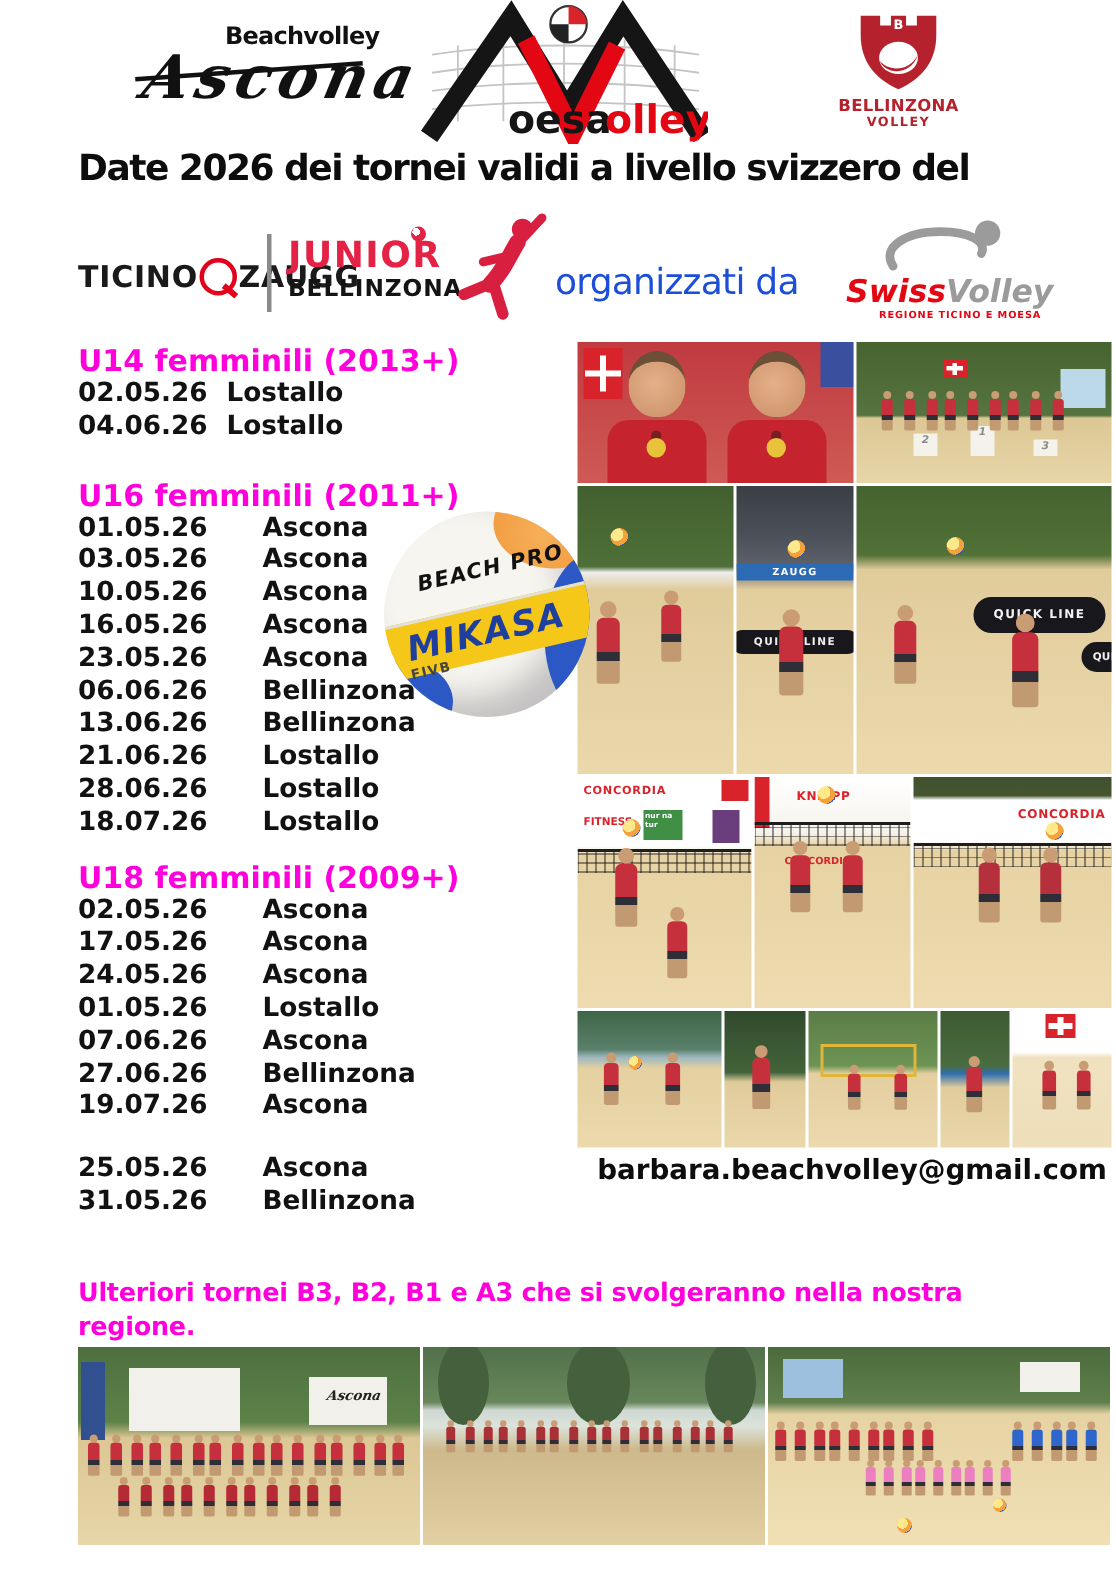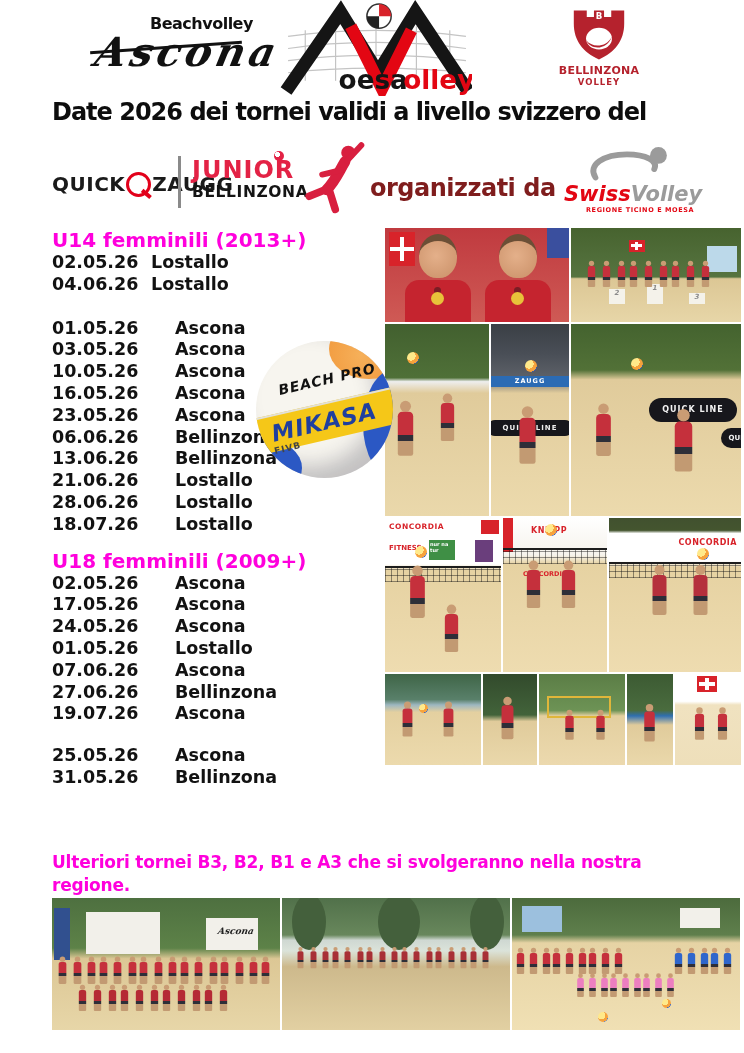--- a/index.html
+++ b/index.html
@@ -32,21 +32,21 @@
   .ql{position:absolute;left:0;top:22px;display:flex;align-items:center;font-size:20px;font-weight:600;color:#1a1a1a;letter-spacing:.5px;}
   .qring{width:25px;height:25px;border:3.5px solid #e2001a;border-radius:50%;position:relative;display:inline-block;margin:2px 1px 0;}
   .qring::after{content:"";position:absolute;right:-4px;bottom:-1px;width:11px;height:3.5px;background:#e2001a;transform:rotate(40deg);}
   .ql-div{position:absolute;left:126px;top:8px;width:2.5px;height:52px;background:#8a8a8a;}
   .junior{position:absolute;left:140px;top:10px;line-height:1;}
   .junior .j1{display:block;font-size:24px;font-weight:800;color:var(--c-juniorred);letter-spacing:1px;position:relative;}
   .junior .j1 .jball{position:absolute;top:-7px;right:24px;width:10px;height:10px;border-radius:50%;
       background:radial-gradient(circle at 35% 35%,#fff 0 28%,var(--c-juniorred) 28% 100%);}
   .junior .j2{display:block;font-size:15.5px;font-weight:800;color:#141414;letter-spacing:.6px;margin-top:3px;}
   .player-ic{position:absolute;left:242px;top:-6px;}
-  .orgtext{position:absolute;left:318px;top:26px;font-size:24px;font-weight:700;letter-spacing:-.5px;color:#7f1d1d;white-space:nowrap;text-align:center;}
+  .orgtext{position:absolute;left:318px;top:26px;font-size:24px;font-weight:400;letter-spacing:-.5px;color:#1d4ed8;white-space:nowrap;text-align:center;}
   .swissv{position:absolute;left:508px;top:-2px;width:150px;}
   .swissv .sv-words{position:absolute;left:4px;top:36px;font-style:italic;font-weight:800;font-size:21px;white-space:nowrap;}
   .swissv .sv-words .w1{color:var(--c-red);}
   .swissv .sv-words .w2{color:var(--c-gray);}
   .swissv .sv-region{position:absolute;left:26px;top:60px;font-size:6.5px;font-weight:800;color:var(--c-red);letter-spacing:.6px;white-space:nowrap;}
   .swissv svg{position:absolute;left:20px;top:0;}
 
   
   .list-col{position:absolute;left:52px;top:228px;width:330px;}
   .section .sec-heading{font-size:20px;font-weight:800;color:var(--c-magenta);line-height:24px;white-space:nowrap;}
@@ -206,21 +206,21 @@
       <path d="M32,47 C40,58 60,58 68,42 C62,61 38,62 32,47 Z" fill="#b5222d"></path>
     </svg>
     <span class="bl1">BELLINZONA</span>
     <span class="bl2">VOLLEY</span>
   </div>
 
   <h1 class="title">Date 2026 dei tornei validi a livello svizzero del</h1>
 
   <div class="org-row">
     <div class="ql">
-      <span>QUICK</span>
+      <span>TICINO</span>
       <span class="qring"></span>
       <span>ZAUGG</span>
     </div>
     <span class="ql-div"></span>
     <div class="junior">
       <span class="j1"><i class="jball"></i><b>JUNIOR</b></span>
       <span class="j2">BELLINZONA</span>
     </div>
     <svg class="player-ic" width="76" height="76" viewBox="0 0 70 70">
       <circle cx="50" cy="10" r="6.5" fill="#d81f3f"></circle>
@@ -249,20 +249,21 @@
         <div class="sec-row">
           <span class="date">02.05.26</span>
           <span class="loc">Lostallo</span>
         </div>
         <div class="sec-row">
           <span class="date">04.06.26</span>
           <span class="loc">Lostallo</span>
         </div>
       </div>
       <div class="section">
+        <div class="sec-heading">U16 femminili (2011+)</div>
         <div class="sec-row">
           <span class="date">01.05.26</span>
           <span class="loc">Ascona</span>
         </div>
         <div class="sec-row">
           <span class="date">03.05.26</span>
           <span class="loc">Ascona</span>
         </div>
         <div class="sec-row">
           <span class="date">10.05.26</span>
@@ -444,20 +445,21 @@
     <span class="mk-blue-r"></span>
     <span class="mk-blue-b"></span>
     <span class="mk-model">BEACH PRO</span>
     <span class="mk-band">
         <b>MIKASA</b>
       </span>
     <span class="mk-org">FIVB</span>
   </div>
 
   <div class="contact">
+    <div class="c2">barbara.beachvolley@gmail.com</div>
   </div>
 
   <div class="note">Ulteriori tornei B3, B2, B1 e A3 che si svolgeranno nella nostra regione.</div>
 
   <div class="strip">
     <div class="ph" id="st1">
       <span class="blban"></span>
       <span class="wban1"></span>
       <span class="wban2"></span>
       <span class="mini-asc">Ascona</span>

